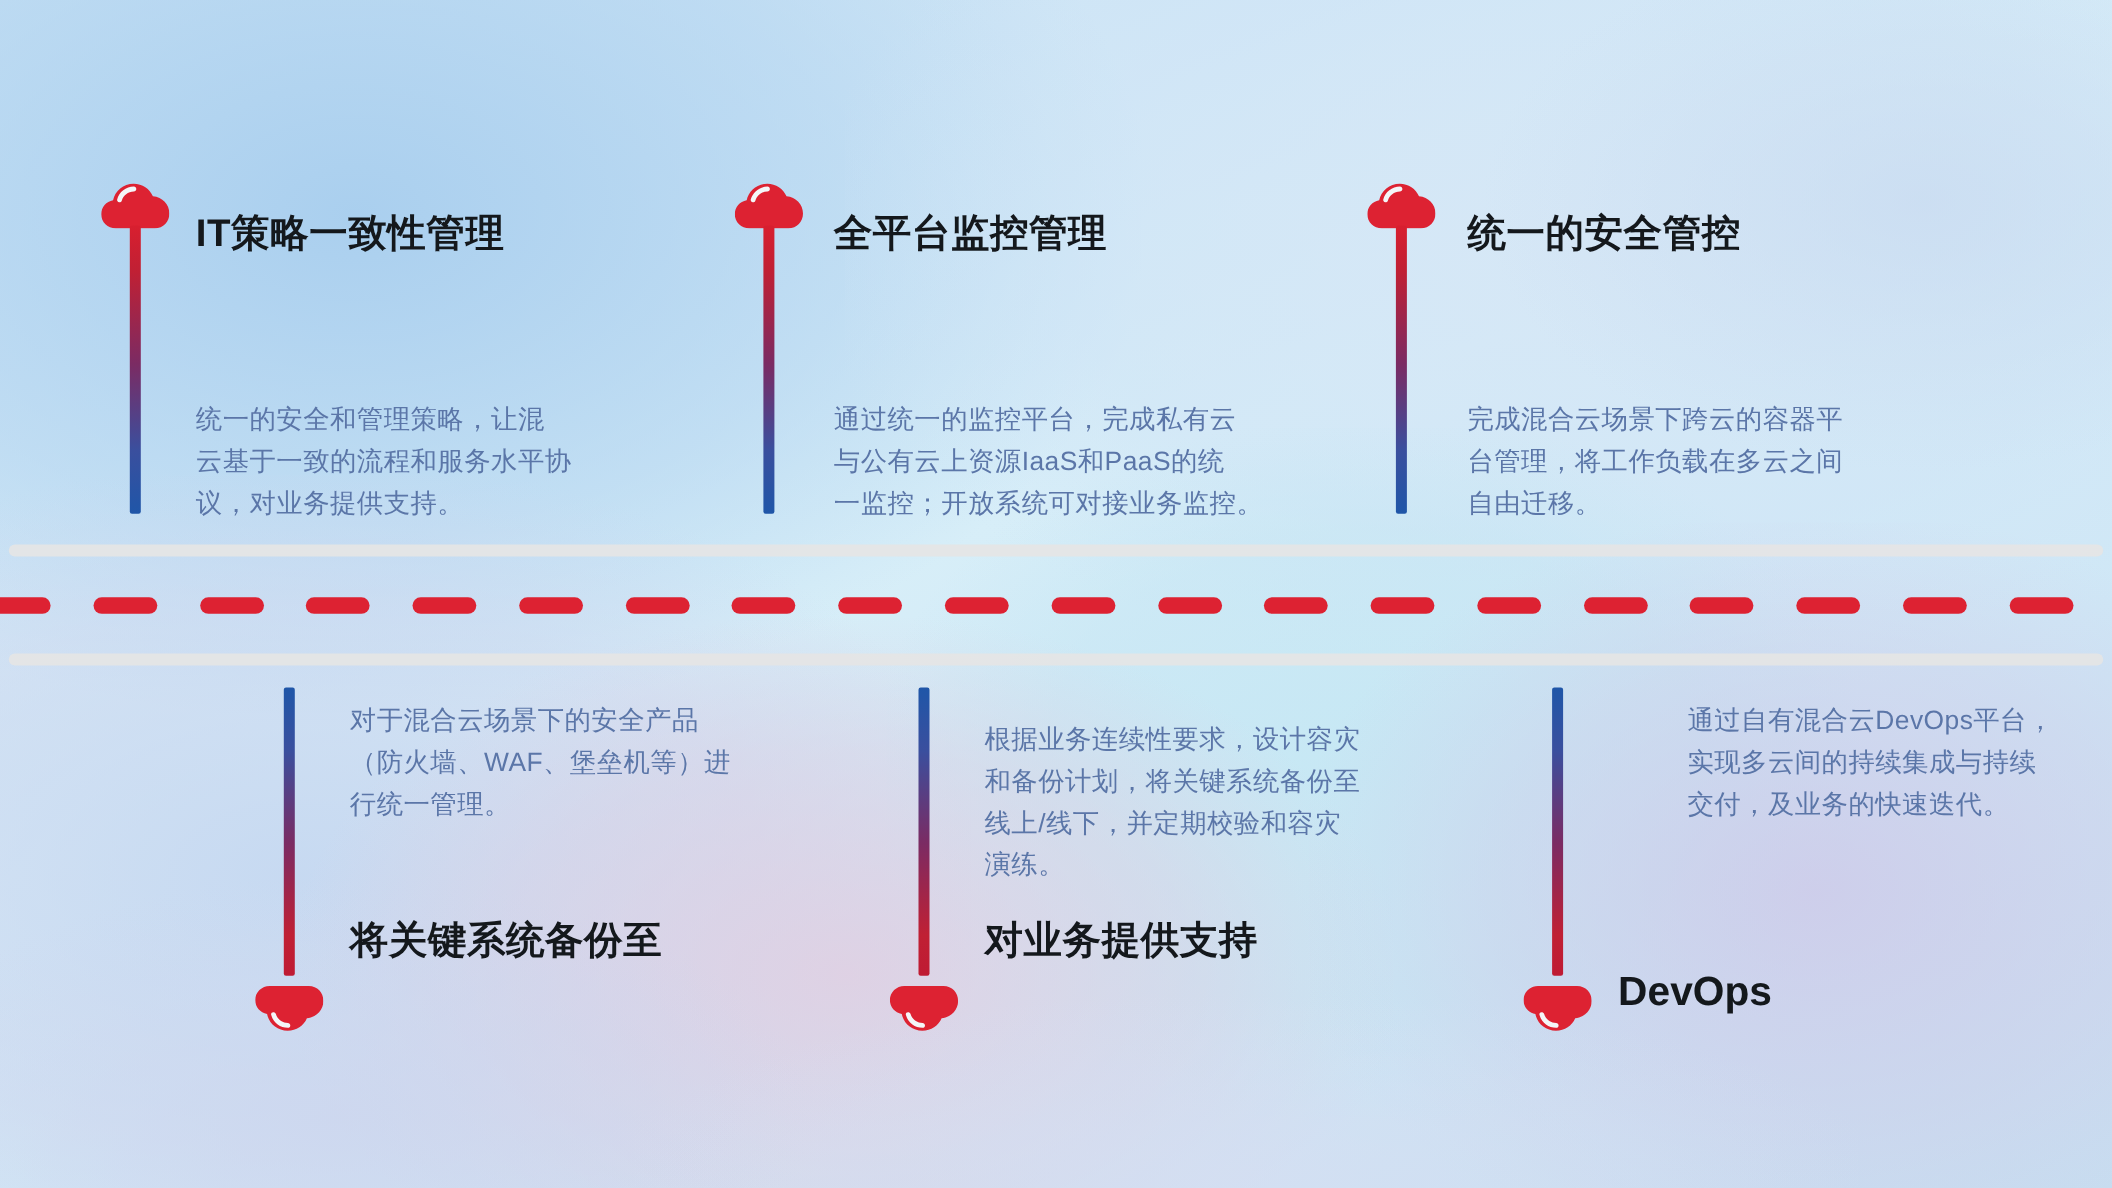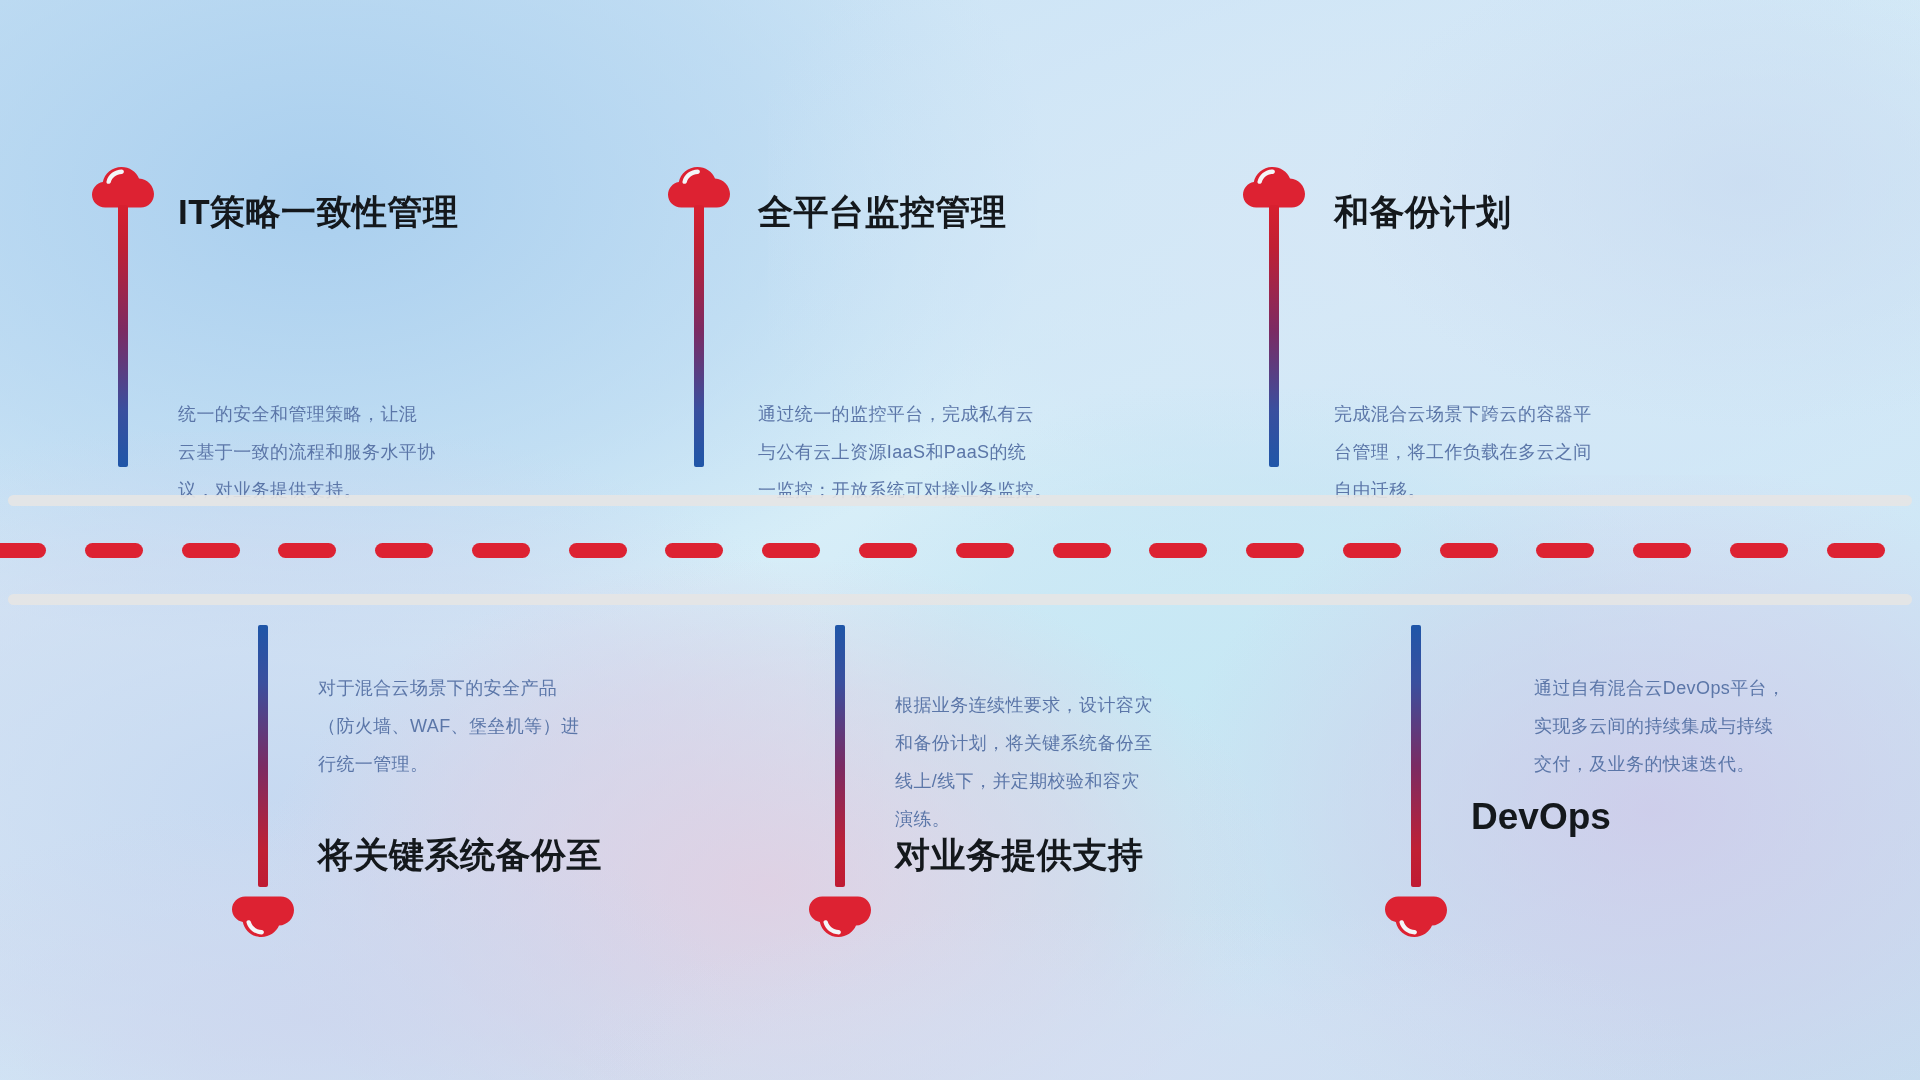--- a/index.html
+++ b/index.html
@@ -50,22 +50,22 @@
 
   .stem{position:absolute;width:10px;border-radius:2px;}
   .stem.down{background:linear-gradient(to bottom,#d81f2f 0%,#c02034 16%,#7b2b63 48%,#3a4f9e 78%,#1f56a8 100%);}
   .stem.up{background:linear-gradient(to bottom,#1f56a8 0%,#3a4f9e 22%,#7b2b63 54%,#c02034 86%,#bf1b33 100%);}
 
   .title{position:absolute;font-weight:bold;color:#14181c;white-space:nowrap;
          letter-spacing:0.5px;}
   .title.cn{font-size:35px;}
   .title.en{font-size:37px;letter-spacing:0px;}
 
-  .body{position:absolute;color:#5b76a8;font-size:18px;line-height:38px;
-        letter-spacing:0.4px;white-space:pre-line;margin-top:32px;}
+  .body{position:absolute;color:#5b76a8;font-size:24px;line-height:38px;
+        letter-spacing:0.4px;white-space:pre-line;}
 </style>
 </head>
 <body>
 
 <div id="bg">
   <div class="bl b-base"></div>
   <div class="bl b-1"></div>
   <div class="bl b-2"></div>
   <div class="bl b-7"></div>
   <div class="bl b-3"></div>
@@ -107,21 +107,21 @@
   </div>
 
   <div class="col">
     <div class="cloud" style="left:1243px;top:160px;">
       <svg viewBox="0 0 62 48" xmlns="http://www.w3.org/2000/svg">
         <path d="M13.2 47.6C5.9 47.6 0 41.9 0 34.8c0-6.3 4.6-11.6 10.8-12.7C12.5 13.5 20.2 7 29.5 7c7.9 0 14.7 4.7 17.5 11.4C55.6 19.1 62 25.9 62 34.1c0 7.5-5.5 13.5-13.3 13.5H13.2z" fill="#dd2232"></path>
         <path d="M16.4 23.8c-1.3 0-2.2-1.1-1.9-2.4C16.3 14.6 22.4 9.6 29.7 9.6c1.3 0 2.2 1 2.2 2.2s-1 2.2-2.2 2.2c-5.3 0-9.7 3.6-11 8.4-.3 0.9-1.2 1.4-2.3 1.4z" fill="#f4f6f8"></path>
       </svg>
     </div>
     <div class="stem down" style="left:1269px;top:205px;height:262px;"></div>
-    <div class="title cn" style="left:1334px;top:212px;transform:translateY(-50%);">和备份计划</div>
+    <div class="title cn" style="left:1334px;top:212px;transform:translateY(-50%);">统一的安全管控</div>
     <div class="body" style="left:1334px;top:363px;width:440px;">完成混合云场景下跨云的容器平
 台管理，将工作负载在多云之间
 自由迁移。</div>
   </div>
 
   <div class="rail top"></div>
   <div class="dashwrap" id="dashwrap">
       <i style="left: -12px; background: rgb(221, 34, 50);"></i>
       <i style="left: 84.7755px; background: rgb(221, 34, 50);"></i>
       <i style="left: 181.551px; background: rgb(221, 34, 50);"></i>
@@ -172,21 +172,21 @@
         <path d="M16.4 23.8c-1.3 0-2.2-1.1-1.9-2.4C16.3 14.6 22.4 9.6 29.7 9.6c1.3 0 2.2 1 2.2 2.2s-1 2.2-2.2 2.2c-5.3 0-9.7 3.6-11 8.4-.3 0.9-1.2 1.4-2.3 1.4z" fill="#f4f6f8"></path>
       </svg>
     </div>
   </div>
 
   <div class="col">
     <div class="stem up" style="left:1411px;top:625px;height:262px;"></div>
     <div class="body" style="left:1534px;top:637px;width:420px;">通过自有混合云DevOps平台，
 实现多云间的持续集成与持续
 交付，及业务的快速迭代。</div>
-    <div class="title en" style="left:1471px;top:817px;transform:translateY(-50%);">DevOps</div>
+    <div class="title en" style="left:1471px;top:902px;transform:translateY(-50%);">DevOps</div>
     <div class="cloud" style="left:1385px;top:896px;transform:scaleY(-1);">
       <svg viewBox="0 0 62 48" xmlns="http://www.w3.org/2000/svg">
         <path d="M13.2 47.6C5.9 47.6 0 41.9 0 34.8c0-6.3 4.6-11.6 10.8-12.7C12.5 13.5 20.2 7 29.5 7c7.9 0 14.7 4.7 17.5 11.4C55.6 19.1 62 25.9 62 34.1c0 7.5-5.5 13.5-13.3 13.5H13.2z" fill="#dd2232"></path>
         <path d="M16.4 23.8c-1.3 0-2.2-1.1-1.9-2.4C16.3 14.6 22.4 9.6 29.7 9.6c1.3 0 2.2 1 2.2 2.2s-1 2.2-2.2 2.2c-5.3 0-9.7 3.6-11 8.4-.3 0.9-1.2 1.4-2.3 1.4z" fill="#f4f6f8"></path>
       </svg>
     </div>
   </div>
 
 </div>
 

